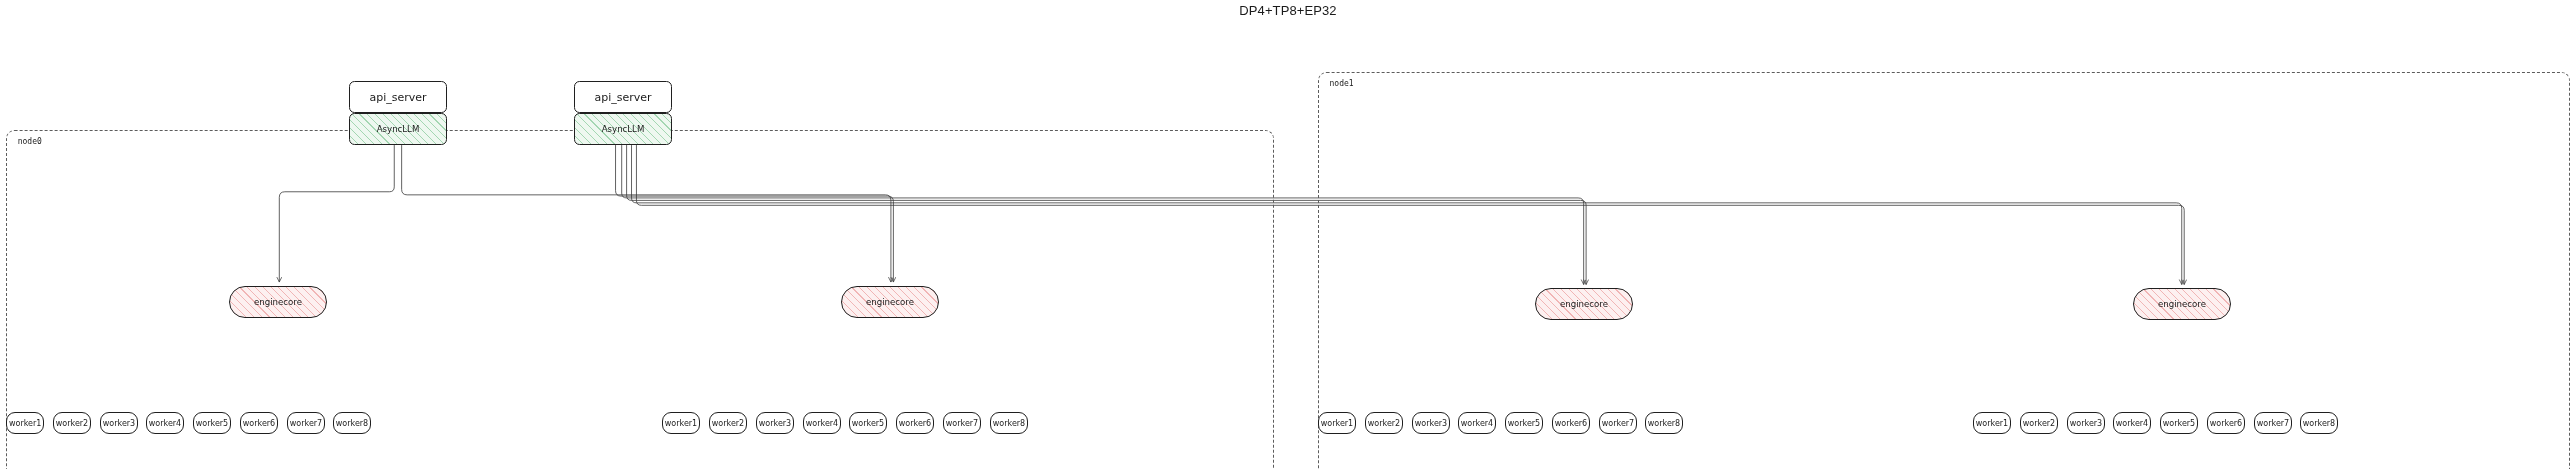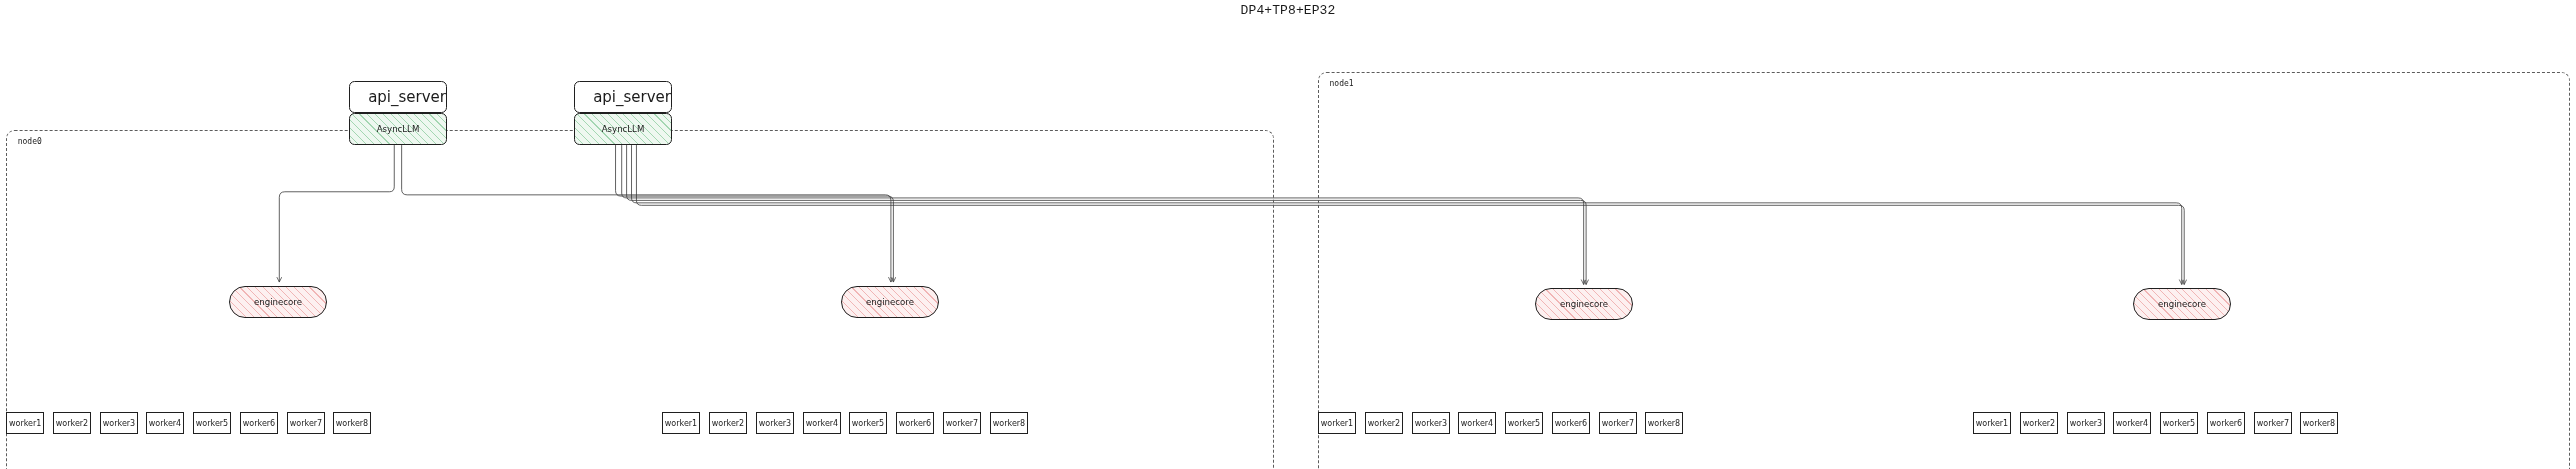--- a/index.html
+++ b/index.html
@@ -24,21 +24,21 @@
   
   #diagram-title {
     position: absolute;
     left: 0;
     top: 0;
     width: 2576px;
     text-align: center;
     font-size: 13px;
     line-height: 21px;
     color: #1b1b1b;
-    font-family: Liberation Mono, monospace;
+    font-family: Liberation Sans, sans-serif;
     letter-spacing: 0.1px;
     white-space: pre;
   }
 
   
   .node-cluster {
     position: absolute;
     box-sizing: border-box;
     border: 1.2px dashed #5c5c5c;
     border-radius: 8.6px;
@@ -63,23 +63,22 @@
     border-radius: 5.5px;
     display: flex;
     align-items: center;
     justify-content: center;
     color: #1b1b1b;
     white-space: pre;
     background-color: #ffffff;
   }
 
   .nbox.api-server {
-    font-size: 15px;
+    font-size: 11px;
     background-color: #ffffff;
-    justify-content: flex-end;
   }
 
   .nbox.async-llm {
     font-size: 8.6px;
     background-color: #eef8f0;
     background-image: repeating-linear-gradient(
       45deg,
       rgba(61,168,92,0.42) 0px,
       rgba(61,168,92,0.42) 0.8px,
       rgba(0,0,0,0) 0.8px,
@@ -96,21 +95,21 @@
       rgba(226,110,110,0.45) 0px,
       rgba(226,110,110,0.45) 0.8px,
       rgba(0,0,0,0) 0.8px,
       rgba(0,0,0,0) 5.5px
     );
     border-radius: 16px;
   }
 
   .nbox.worker {
     font-size: 8px;
-    border-radius: 0;
+    border-radius: 9px;
     background-color: #ffffff;
   }
 
   
   #edges {
     position: absolute;
     left: 0;
     top: 0;
     width: 2576px;
     height: 469px;

